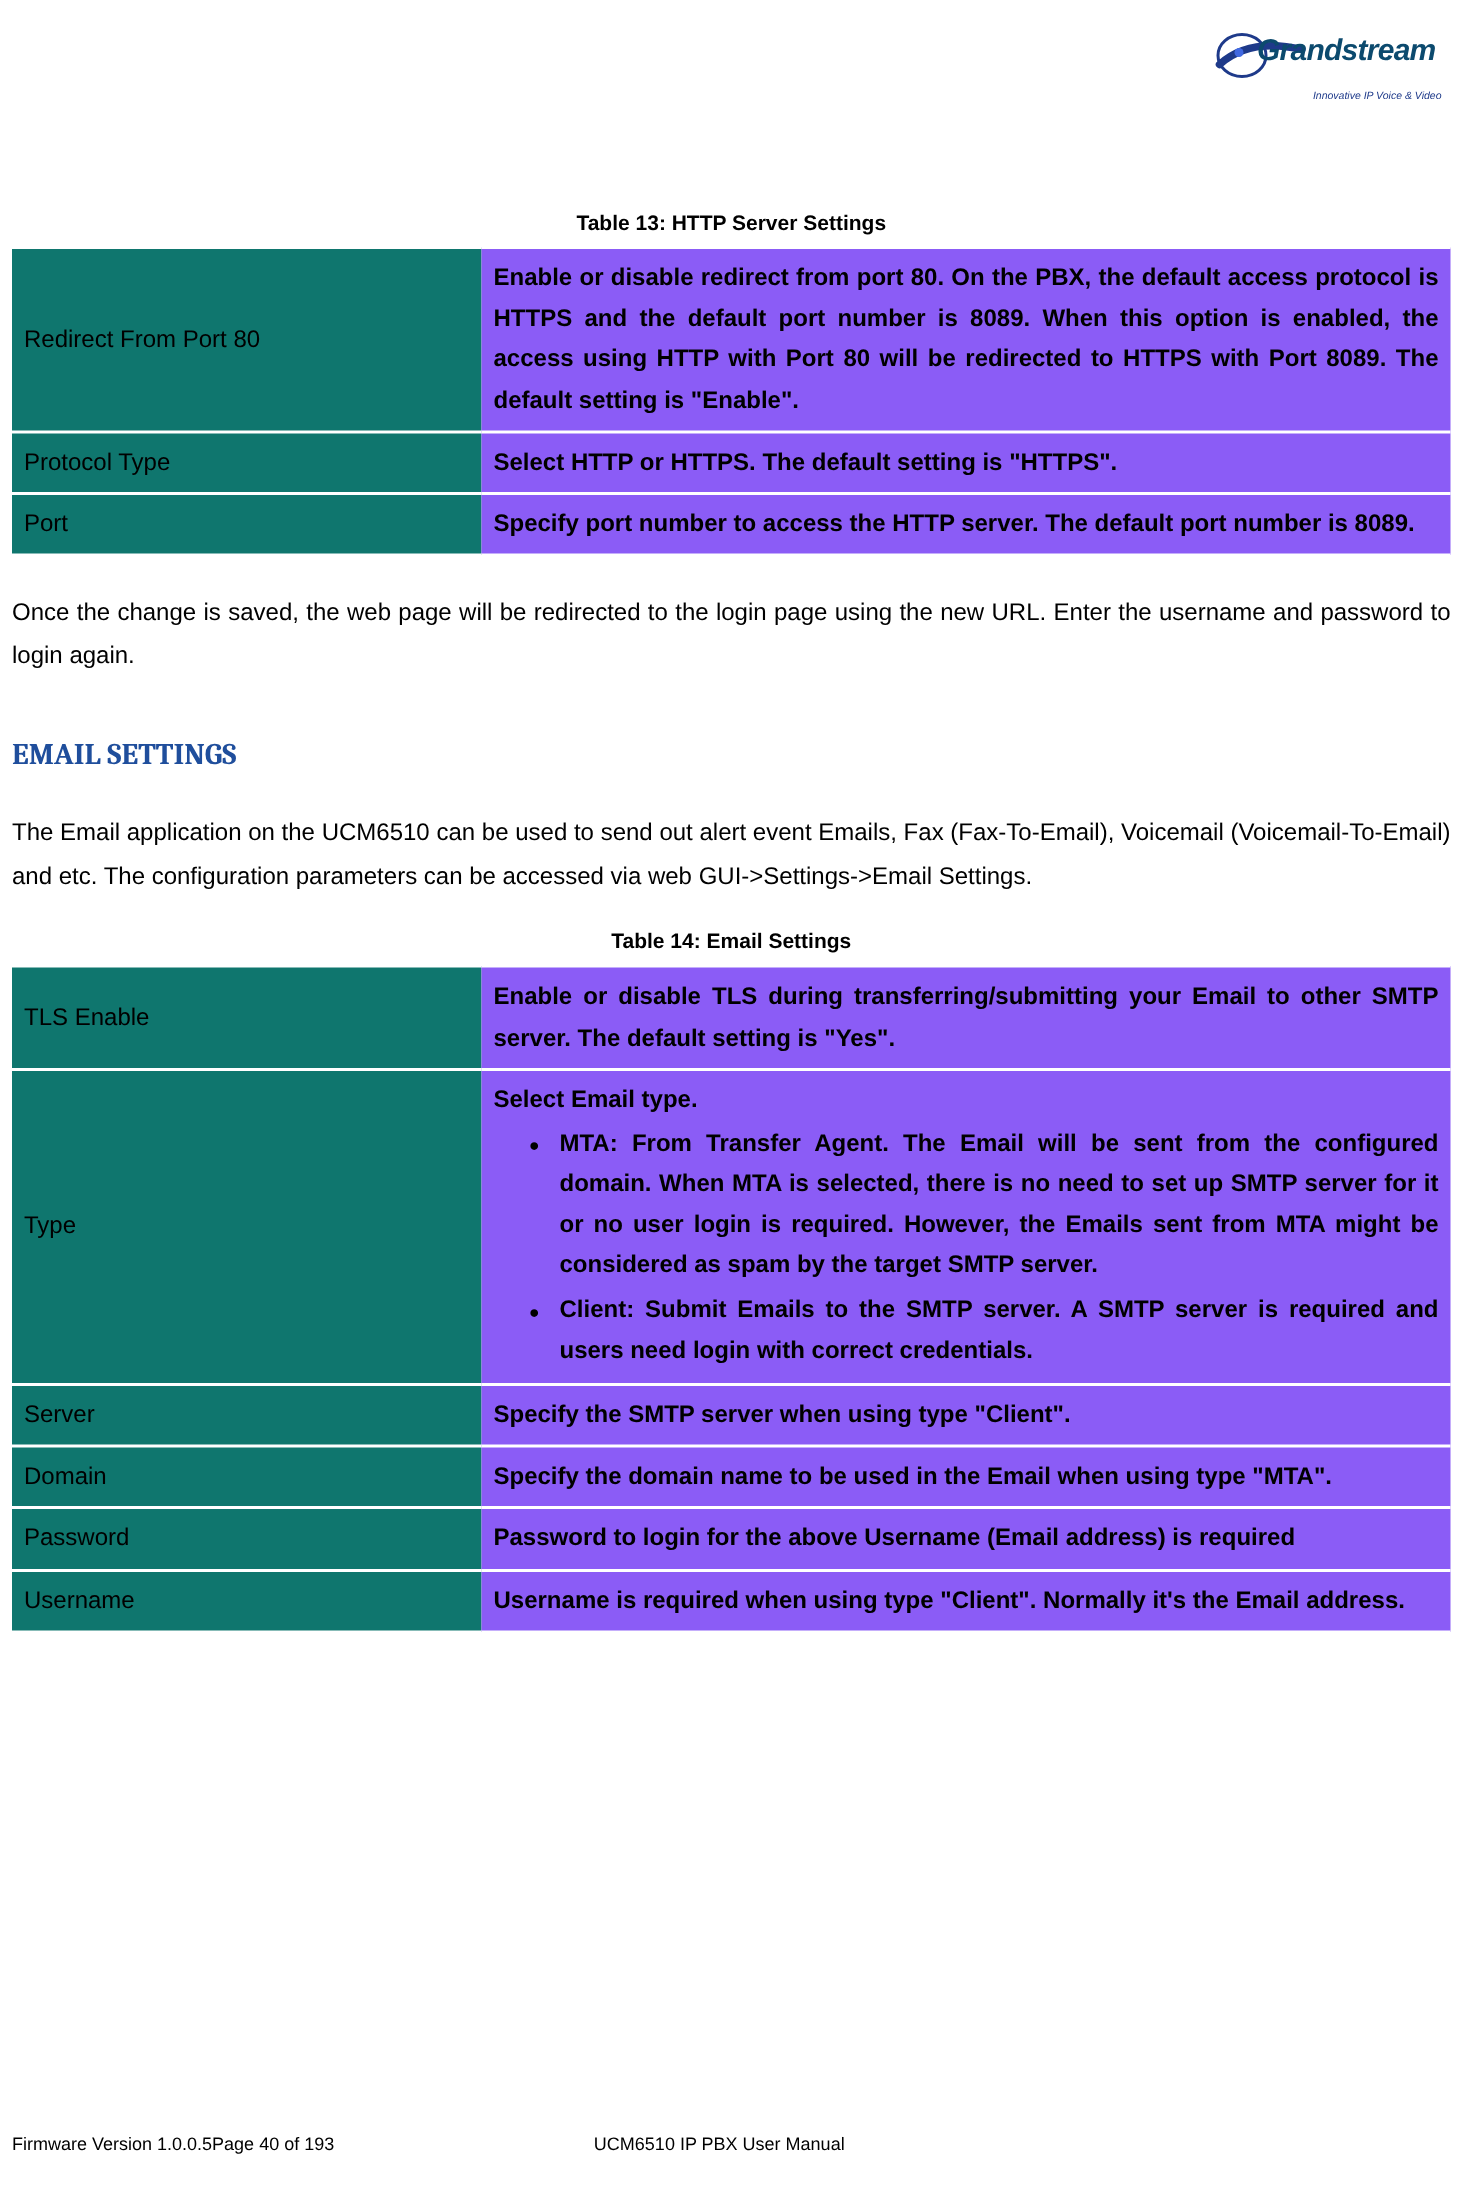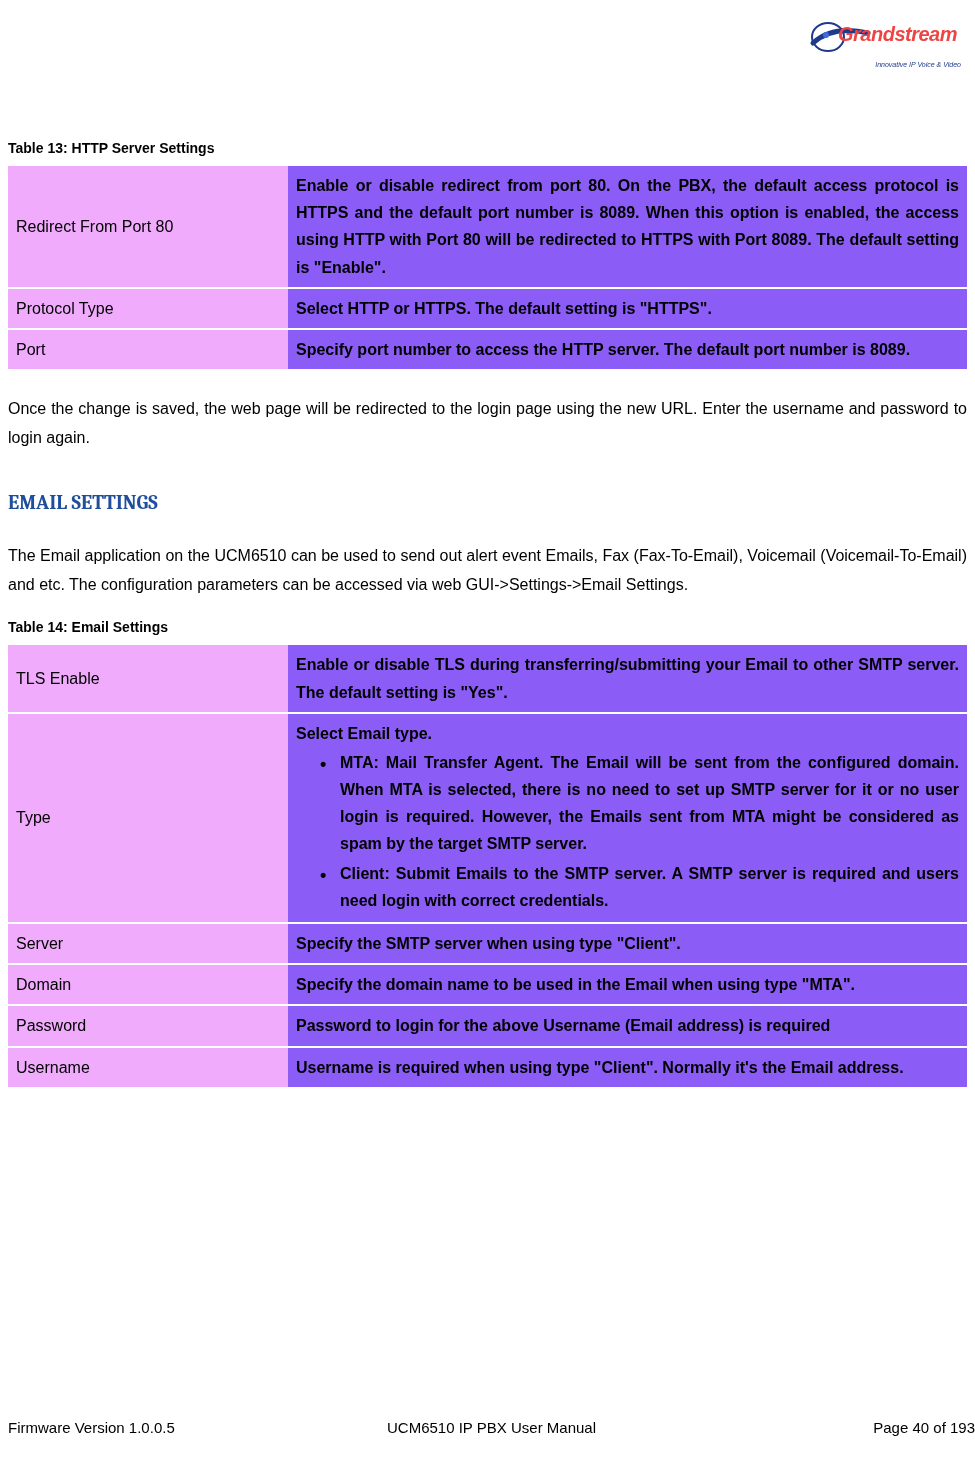--- a/index.html
+++ b/index.html
@@ -31,54 +31,55 @@
       width: 70px;
       height: 40px;
     }
     .logo-text {
       position: absolute;
       top: 8px;
       left: 30px;
       font-style: italic;
       font-weight: bold;
       font-size: 20px;
-      color: #ef4444;
+      color: #0c4a6e;
       letter-spacing: -0.5px;
     }
     .logo-tagline {
       position: absolute;
       bottom: 2px;
       right: 2px;
       font-size: 7px;
       font-style: italic;
       color: #1e3a8a;
     }
     .content {
       margin-top: 120px;
     }
     .table-caption {
+      text-align: center;
       font-weight: bold;
       font-size: 14px;
       margin-bottom: 8px;
     }
     table.settings {
       width: 100%;
       border-collapse: collapse;
       margin-bottom: 24px;
     }
     table.settings td {
       padding: 6px 8px;
       vertical-align: middle;
       border-top: 2px solid #fff;
       border-bottom: 2px solid #fff;
       line-height: 1.7;
     }
     table.settings td.label {
-      background: #f0abfc;
-      width: 280px;
+      background: #0f766e;
+      width: 313px;
       vertical-align: middle;
     }
     table.settings td.desc {
       background: #8b5cf6;
       text-align: justify;
       font-weight: bold;
     }
     .para {
       margin: 14px 0 28px 0;
       line-height: 1.8;
@@ -115,24 +116,23 @@
       content: "•";
       position: absolute;
       left: 0;
       top: 0;
       font-size: 18px;
     }
     .footer {
       position: absolute;
       bottom: 34px;
       left: 8px;
-      right: 0;
+      right: 24px;
       display: flex;
-      justify-content: space-between;
-      font-size: 15px;
+      font-size: 12px;
     }
     .footer .center {
       position: absolute;
       left: 50%;
       transform: translateX(-50%);
     }
     .desc-content {
       line-height: 1.7;
     }
   </style>
@@ -183,21 +183,21 @@
         <tr>
       <td class="label">TLS Enable</td>
       <td class="desc">Enable or disable TLS during transferring/submitting your Email to other SMTP server. The default setting is "Yes".</td>
     </tr>
     <tr>
       <td class="label">Type</td>
       <td class="desc">
         <div class="desc-content">
           <span>Select Email type.</span>
           <ul class="bullet-list">
-            <li>MTA: Mail Transfer Agent. The Email will be sent from the configured domain. When MTA is selected, there is no need to set up SMTP server for it or no user login is required. However, the Emails sent from MTA might be considered as spam by the target SMTP server.</li>
+            <li>MTA: From Transfer Agent. The Email will be sent from the configured domain. When MTA is selected, there is no need to set up SMTP server for it or no user login is required. However, the Emails sent from MTA might be considered as spam by the target SMTP server.</li>
             <li>Client: Submit Emails to the SMTP server. A SMTP server is required and users need login with correct credentials.</li>
           </ul>
         </div>
       </td>
     </tr>
     <tr>
       <td class="label">Server</td>
       <td class="desc">Specify the SMTP server when using type "Client".</td>
     </tr>
     <tr>

